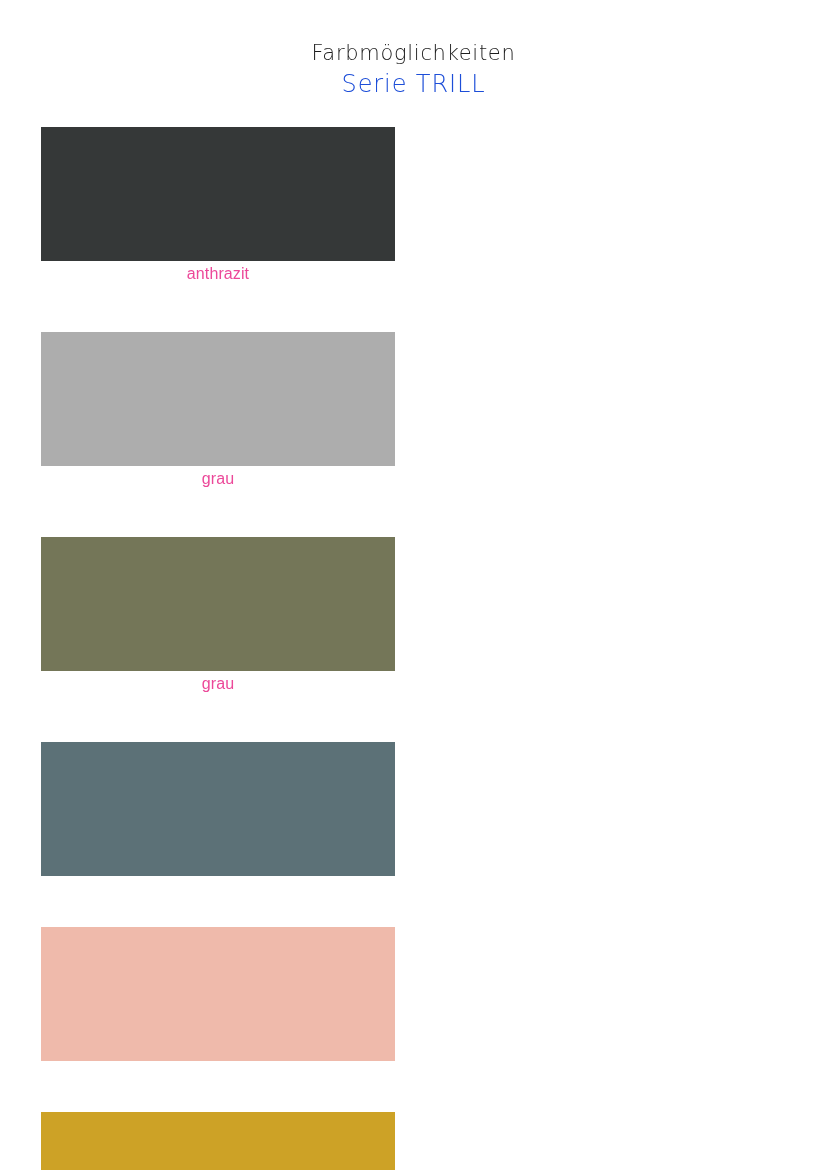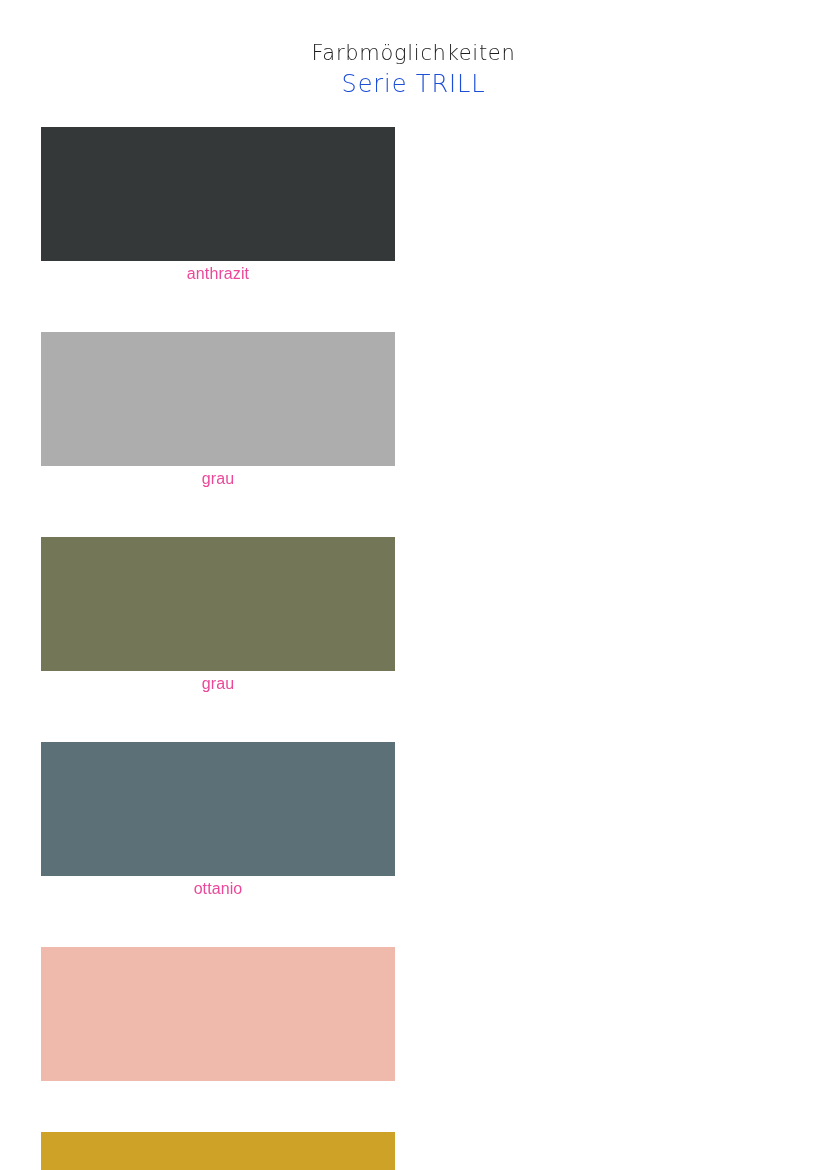--- a/index.html
+++ b/index.html
@@ -93,21 +93,20 @@
       <div class="swatch-cell">
         <div class="swatch-chip" style="background-color: rgb(173, 173, 173);"></div>
         <span class="swatch-label">grau</span>
       </div>
       <div class="swatch-cell">
         <div class="swatch-chip" style="background-color: rgb(116, 118, 88);"></div>
         <span class="swatch-label">grau</span>
       </div>
       <div class="swatch-cell">
         <div class="swatch-chip" style="background-color: rgb(92, 113, 119);"></div>
-        <span class="swatch-label">ottanio</span>
       </div>
       <div class="swatch-cell">
         <div class="swatch-chip" style="background-color: rgb(239, 186, 171);"></div>
       </div>
       <div class="swatch-cell">
         <div class="swatch-chip" style="background-color: rgb(205, 162, 38);"></div>
       </div>
     </div>
 
 </div>

